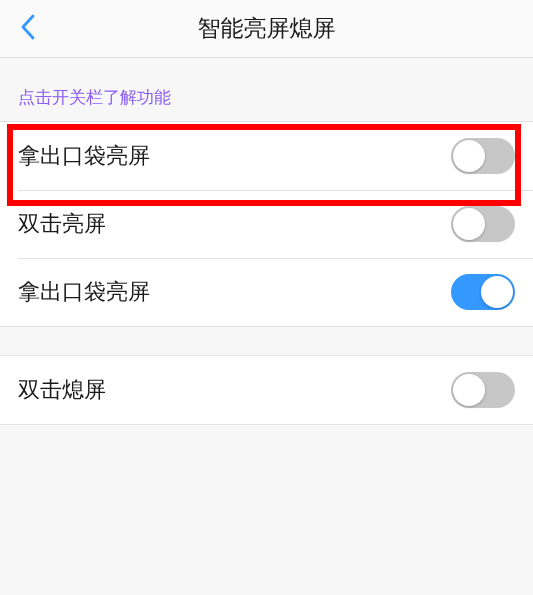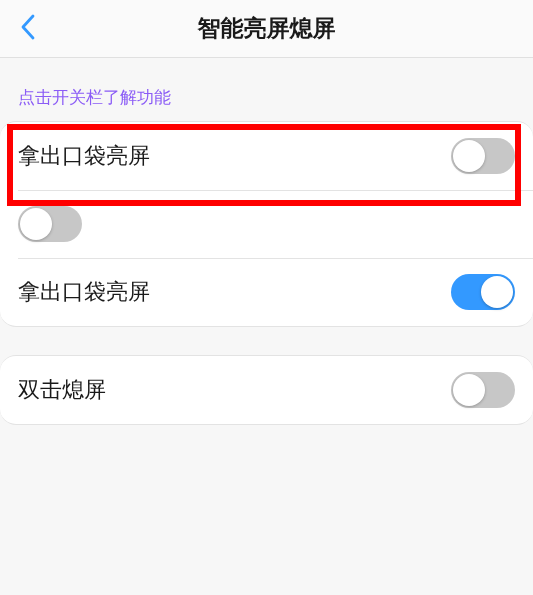--- a/index.html
+++ b/index.html
@@ -36,30 +36,29 @@
     }
     .back-button svg {
       width: 15px;
       height: 26px;
     }
     .header-title {
       flex: 1;
       text-align: center;
       font-size: 23px;
       color: #1a1a1a;
-      font-weight: 700;
+      font-weight: 400;
     }
     .section-hint {
       padding: 28px 18px 12px 18px;
       font-size: 17px;
       color: #8b5cf6;
     }
     .settings-group {
       background: #ffffff;
-      border-radius: 16px;
     }
     .setting-row {
       height: 68px;
       display: flex;
       align-items: center;
       justify-content: space-between;
       padding: 0 18px;
       position: relative;
     }
     .setting-row + .setting-row::before {
@@ -138,20 +137,21 @@
 <div class="section-hint">点击开关栏了解功能</div>
 
 <div class="settings-group group-top-border group-bottom-border">
   <div class="setting-row">
     <span class="setting-label">拿出口袋亮屏</span>
     <div class="toggle off">
       <div class="toggle-knob"></div>
     </div>
   </div>
   <div class="setting-row">
+    <span class="setting-label">双击亮屏</span>
     <div class="toggle off">
       <div class="toggle-knob"></div>
     </div>
   </div>
   <div class="setting-row">
     <span class="setting-label">拿出口袋亮屏</span>
     <div class="toggle on">
       <div class="toggle-knob"></div>
     </div>
   </div>

